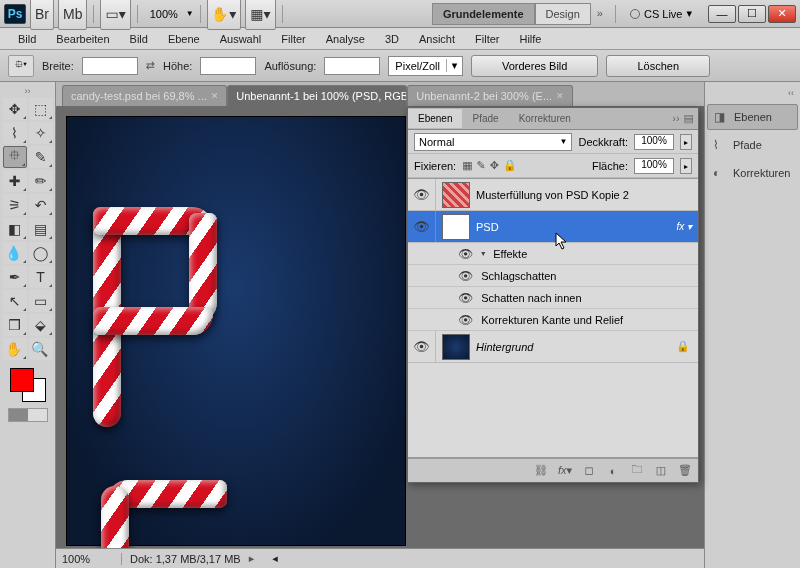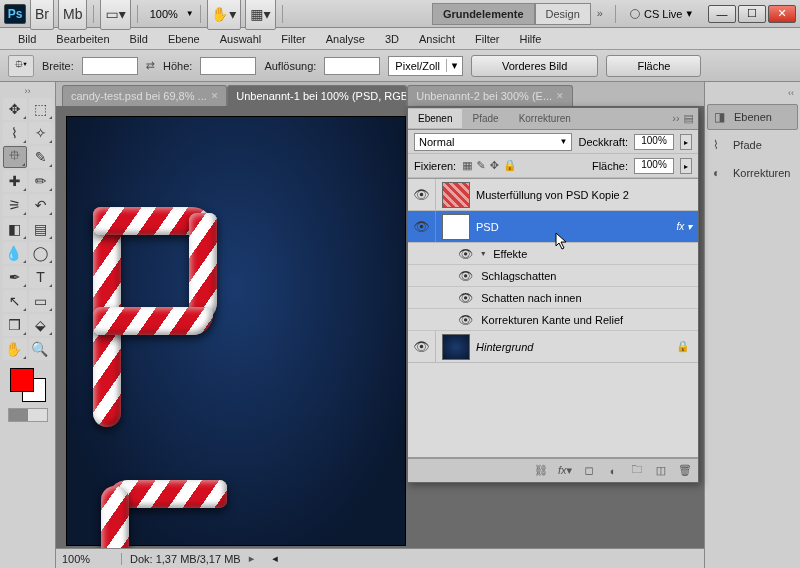--- a/index.html
+++ b/index.html
@@ -146,21 +146,21 @@
   <span style="color:#555">⇄</span>
   <span class="opt-label">Höhe:</span>
   <input class="opt-input" style="">
   <span class="opt-label">Auflösung:</span>
   <input class="opt-input" style="">
   <div class="opt-dd">
       <span class="opt-dd-val">Pixel/Zoll</span>
       <span class="opt-dd-arr">▾</span>
     </div>
   <button class="opt-btn">Vorderes Bild</button>
-  <button class="opt-btn">Fläche</button>
+  <button class="opt-btn">Löschen</button>
 </div>
 
 <div class="workspace">
 
   <div class="toolbox">
     <div class="tool-dbl">››</div>
     <div class="tool-grid">
       <div class="tool">✥<span class="tool-corner"></span></div>
       <div class="tool">⬚<span class="tool-corner"></span></div>
       <div class="tool">⌇<span class="tool-corner"></span></div>

